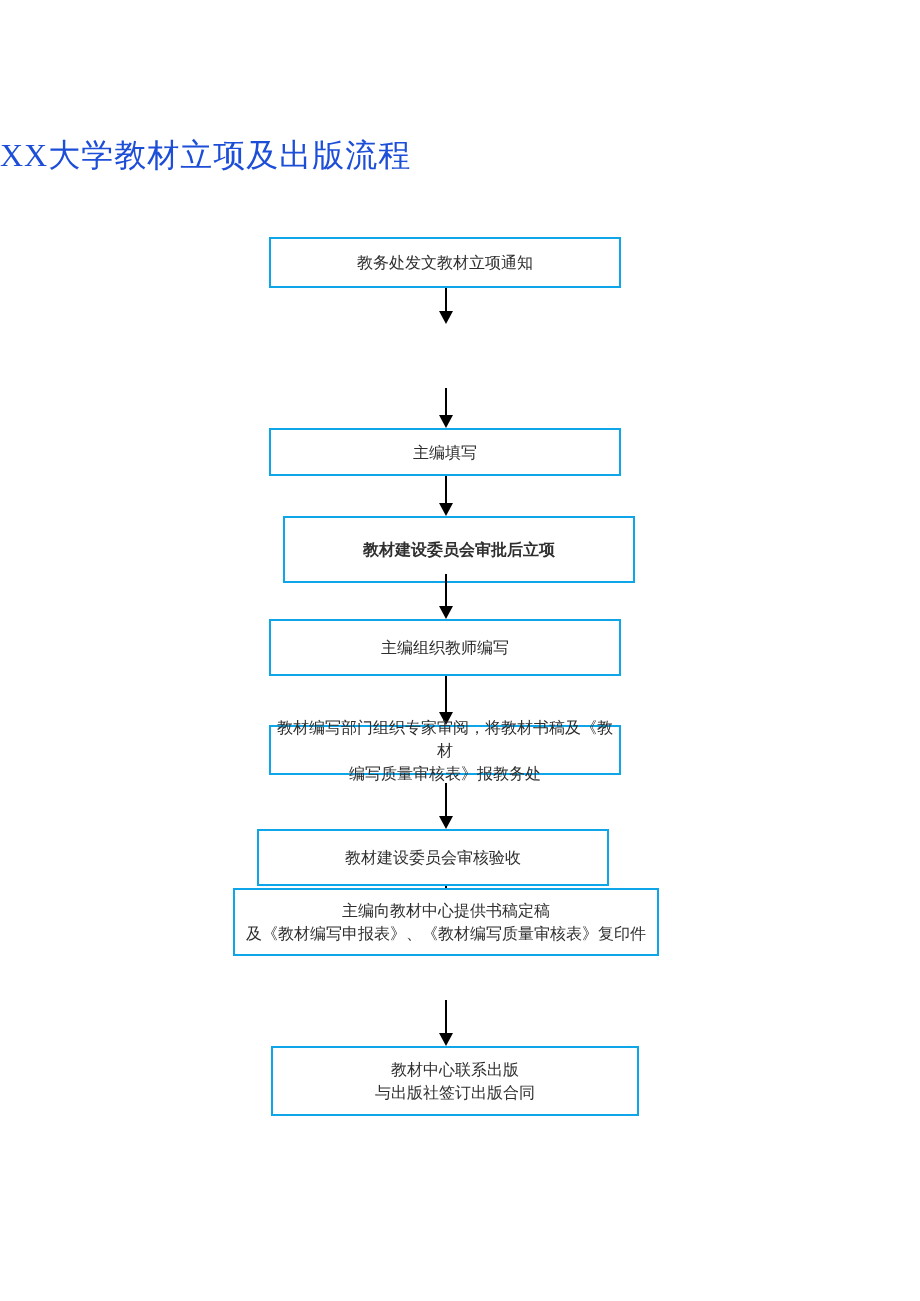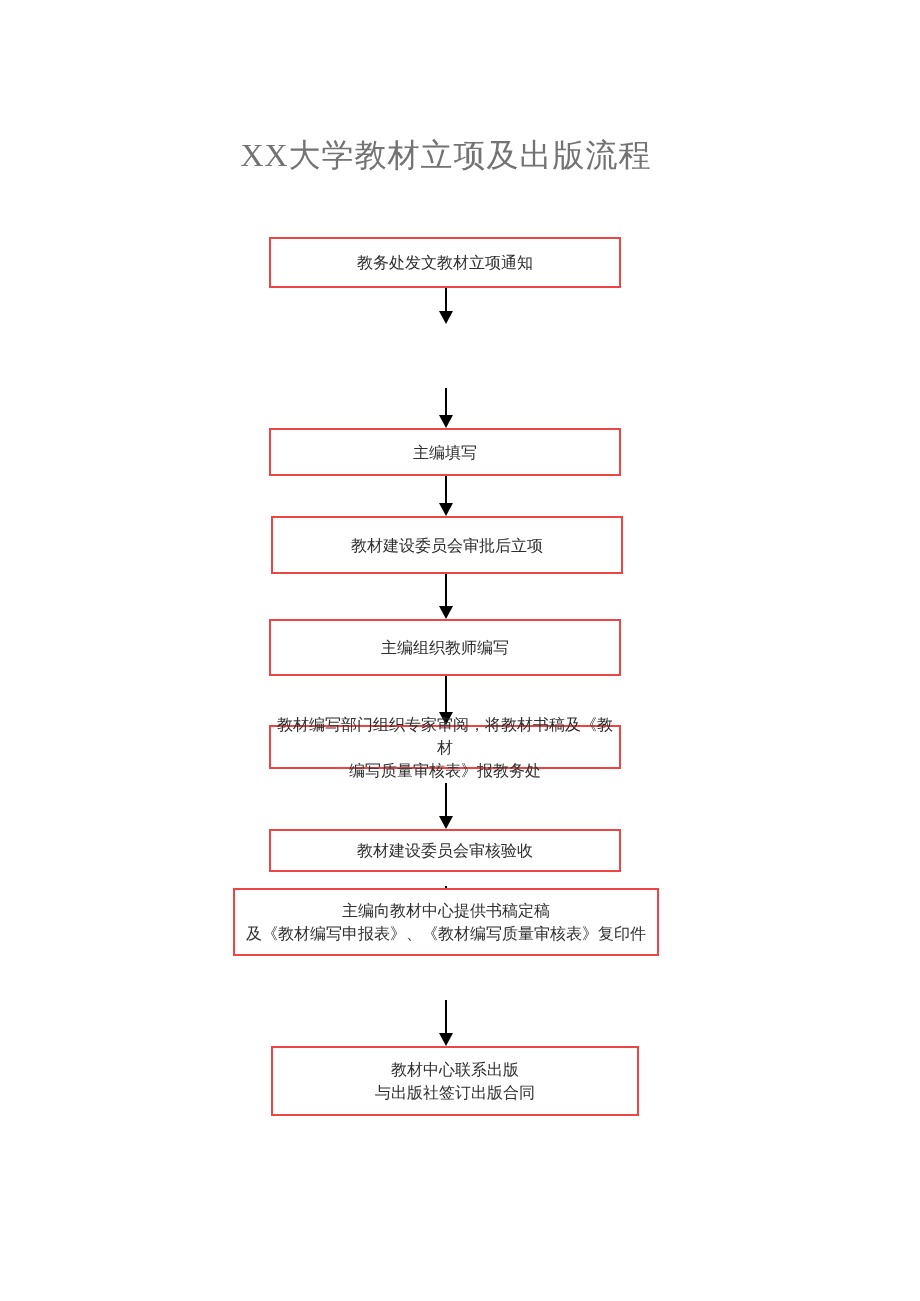--- a/index.html
+++ b/index.html
@@ -13,52 +13,51 @@
     height: 1301px;
     background: #ffffff;
     overflow: hidden;
     font-family: "Liberation Serif", "DejaVu Serif", serif;
   }
   .title {
     position: absolute;
     left: 0;
     top: 134px;
     width: 892px;
-    text-align: center;
     font-size: 32px;
     font-weight: normal;
-    color: #737373;
+    color: #1d4ed8;
     margin: 0;
     letter-spacing: 1px;
   }
   .box {
     position: absolute;
     box-sizing: border-box;
-    border: 2px solid #ef4444;
+    border: 2px solid #0ea5e9;
     background: #ffffff;
     display: flex;
     align-items: center;
     justify-content: center;
   }
   .box-text {
     display: block;
     width: 100%;
     text-align: center;
     font-size: 16px;
     line-height: 23px;
     color: #2e2e2e;
     white-space: pre-line;
   }
   .s1 { left: 269px; top: 237px;  width: 352px; height: 51px; }
   .s2 { left: 269px; top: 324px;  width: 352px; height: 64px; }
   .s3 { left: 269px; top: 428px;  width: 352px; height: 48px; }
-  .s4 { left: 271px; top: 516px;  width: 352px; height: 58px; }
+  .s4 { left: 283px; top: 516px;  width: 352px; height: 67px; font-weight: bold; }
   .s5 { left: 269px; top: 619px;  width: 352px; height: 57px; justify-content: center; }
-  .s6 { left: 269px; top: 725px;  width: 352px; height: 44px; }
-  .s7 { left: 269px; top: 829px;  width: 352px; height: 43px; }
+  .s6 { left: 269px; top: 725px;  width: 352px; height: 50px; }
+  .s7 { left: 257px; top: 829px;  width: 352px; height: 57px; }
   .s8 { left: 233px; top: 888px;  width: 426px; height: 68px; }
   .s9 { left: 271px; top: 1046px; width: 368px; height: 70px; }
   .arrow {
     position: absolute;
     left: 439px;
     width: 14px;
     display: flex;
     flex-direction: column;
     align-items: center;
   }

